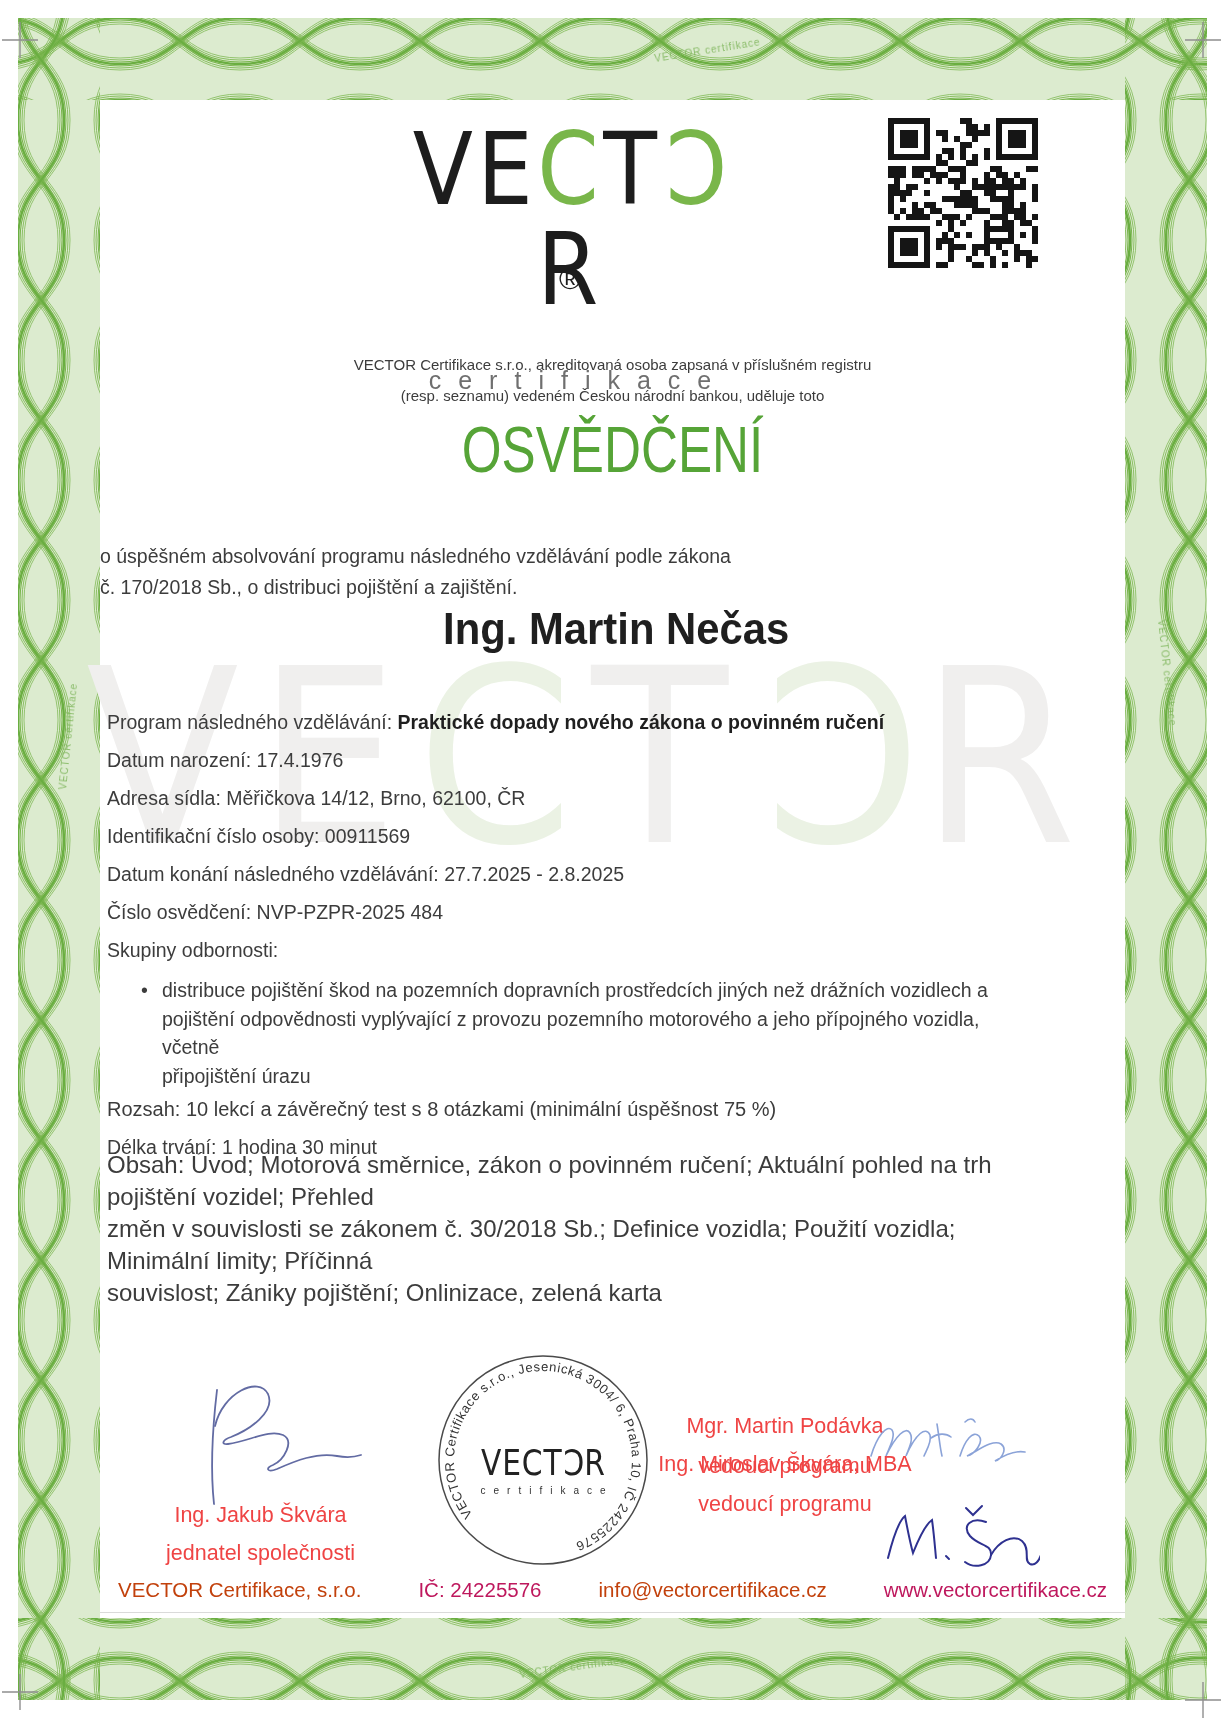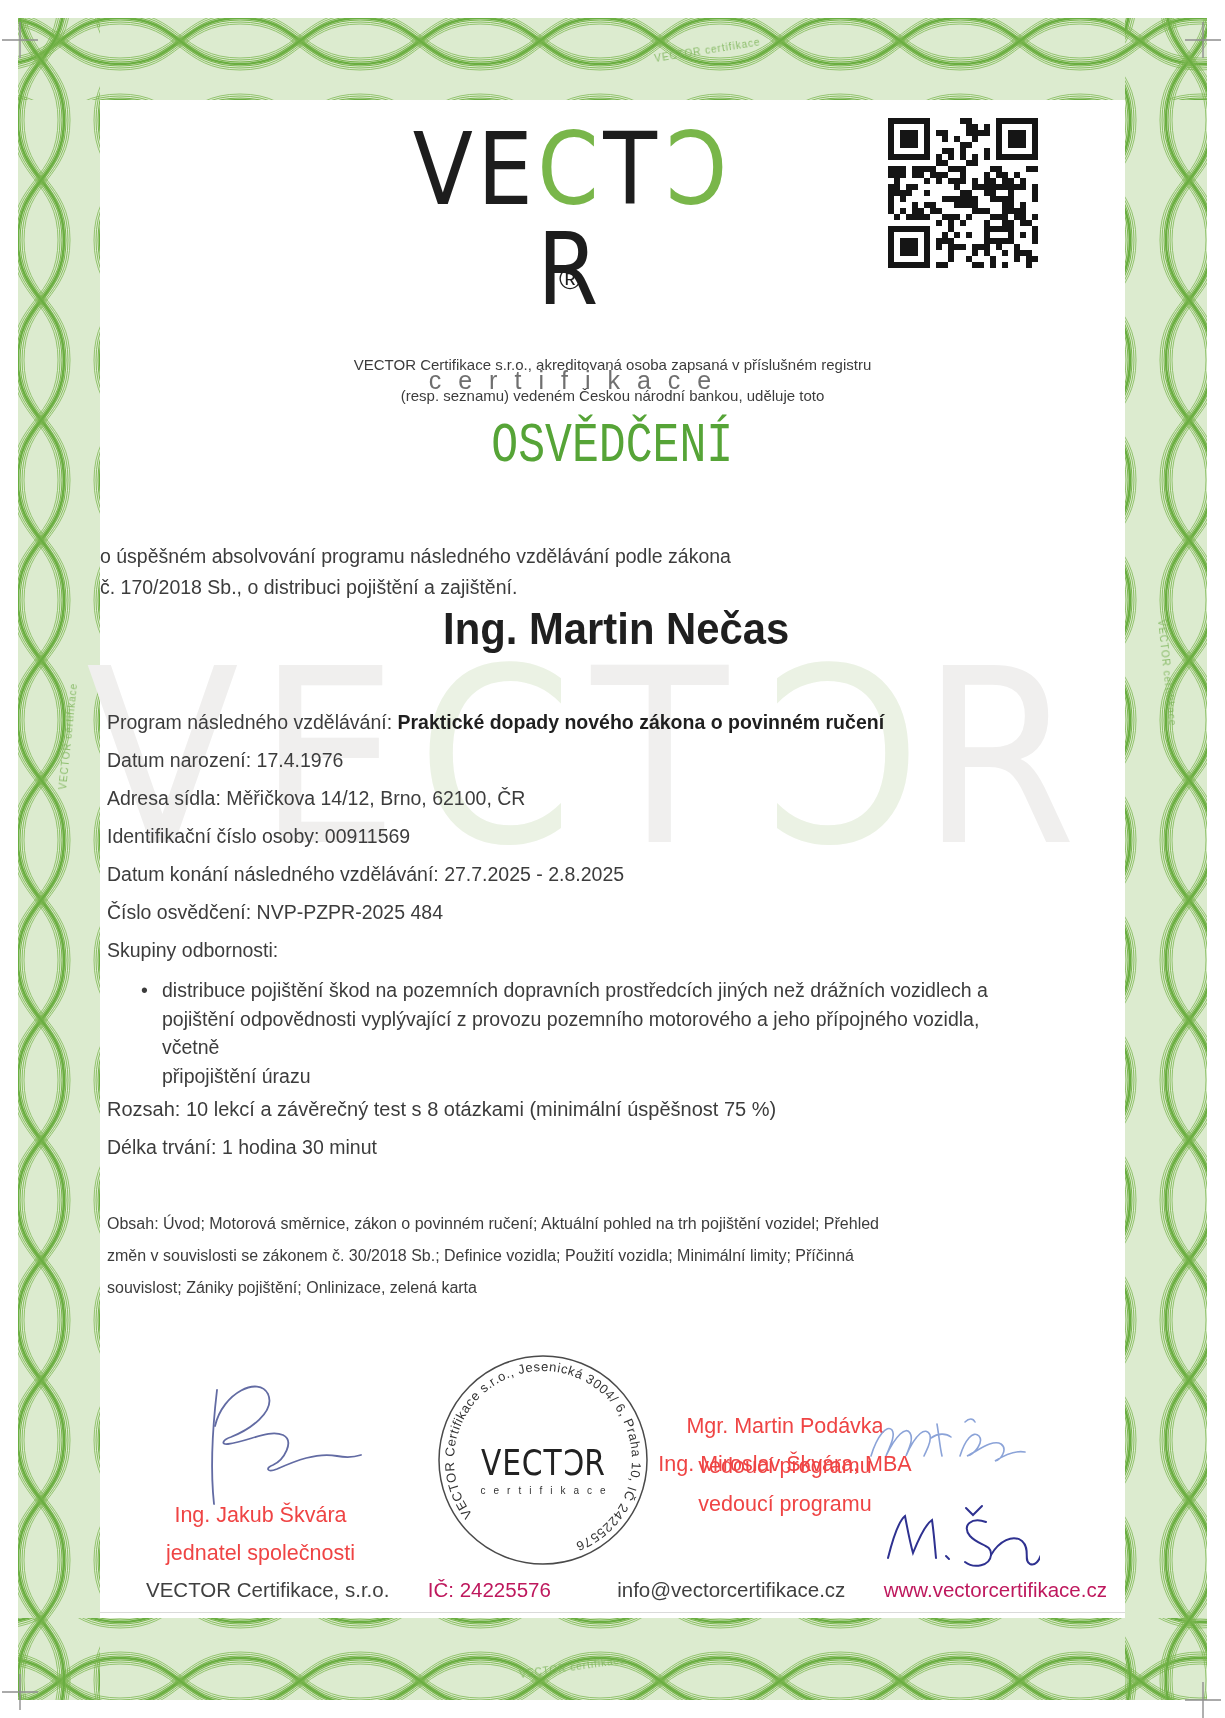--- a/index.html
+++ b/index.html
@@ -24,49 +24,49 @@
   .logo-word{display:inline-block;transform:scaleX(.88);transform-origin:center;
              font-size:100px;line-height:1;letter-spacing:5px;color:#1d1d1d;
              font-family:"DejaVu Sans","Liberation Sans",sans-serif;}
   .logo-word .green{color:#79b64a;}
   .logo-reg{font-size:30px;position:relative;top:-58px;left:0px;color:#1d1d1d;letter-spacing:0;}
   .logo-sub{margin-top:12px;font-size:25px;letter-spacing:17px;padding-left:17px;color:#6f6f6f;}
   
   #qr-wrap{left:888px;top:118px;width:150px;height:150px;}
   
   #intro{left:100px;right:100px;top:349px;text-align:center;font-size:15px;line-height:31px;}
-  #title{left:100px;right:100px;top:414px;text-align:center;color:#56a437;font-size:56px;line-height:1.15;font-family:Liberation Mono, monospace;}
+  #title{left:100px;right:100px;top:414px;text-align:center;color:#56a437;font-size:64px;line-height:1.15;}
   #title span{display:inline-block;transform:scaleX(.8);transform-origin:center;}
   #subtitle{left:100px;right:100px;top:541px;font-size:19.5px;line-height:31px;}
   #recipient{left:107px;right:100px;top:604px;text-align:center;font-size:44px;font-weight:700;color:#1f1f1f;}
   #recipient span{display:inline-block;transform:scaleX(.95);transform-origin:center;}
   
   #details{left:107px;top:703px;right:110px;font-size:19.5px;}
   .dline{height:38px;line-height:38px;white-space:nowrap;}
   .dline b{color:#1f1f1f;}
   #bullet{left:141px;top:976px;width:885px;font-size:19.5px;line-height:28.5px;}
   .bullet-row{display:flex;}
   .bullet-dot{width:21px;flex:0 0 21px;}
   #scope{left:107px;top:1090px;font-size:20px;line-height:38px;white-space:nowrap;}
   #duration{left:107px;top:1128px;font-size:19.5px;line-height:38px;white-space:nowrap;}
-  #content-block{left:107px;top:1208px;width:915px;font-size:16px;line-height:32px;}
+  #content-block{left:107px;top:1149px;width:915px;font-size:24px;line-height:32px;}
   
   .signer{text-align:center;color:#ef4444;font-size:21.5px;}
   #signer-left{left:118px;top:1496px;width:285px;line-height:38px;}
   #signer-right1{left:640px;top:1406px;width:290px;line-height:40px;}
   #signer-right2{left:640px;top:1444px;width:290px;line-height:40px;}
   .sig{position:absolute;}
   #stamp{left:435px;top:1352px;width:216px;height:216px;}
   #stamp-logo{position:absolute;left:0;top:94px;width:100%;text-align:center;color:#222222;}
   #stamp-logo .sl-word{display:inline-block;transform:scaleX(.85);transform-origin:center;font-size:35px;
                        line-height:1;letter-spacing:1px;font-family:"DejaVu Sans","Liberation Sans",sans-serif;}
   #stamp-logo .sl-sub{font-size:10px;letter-spacing:8px;padding-left:8px;margin-top:4px;color:#333333;}
   #footer-row{left:118px;right:118px;top:1578px;display:flex;justify-content:space-between;
               align-items:baseline;font-size:20.5px;}
-  .green-link{color:#404040;margin-left:28px;}
+  .green-link{color:#c2410c;}
   .dark-foot{color:#be185d;}
   #footer-rule{left:100px;right:100px;top:1612px;height:1px;background:#dadada;}
 </style>
 </head>
 <body>
 
 <div class="page">
 
   <svg id="border-svg" width="1225" height="1718">
     <defs>

